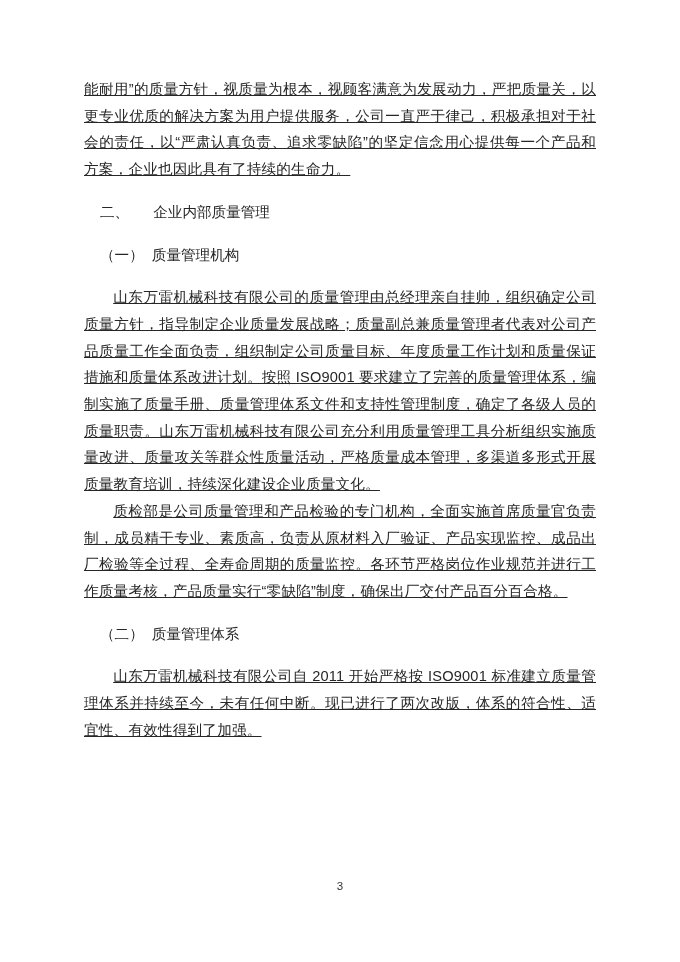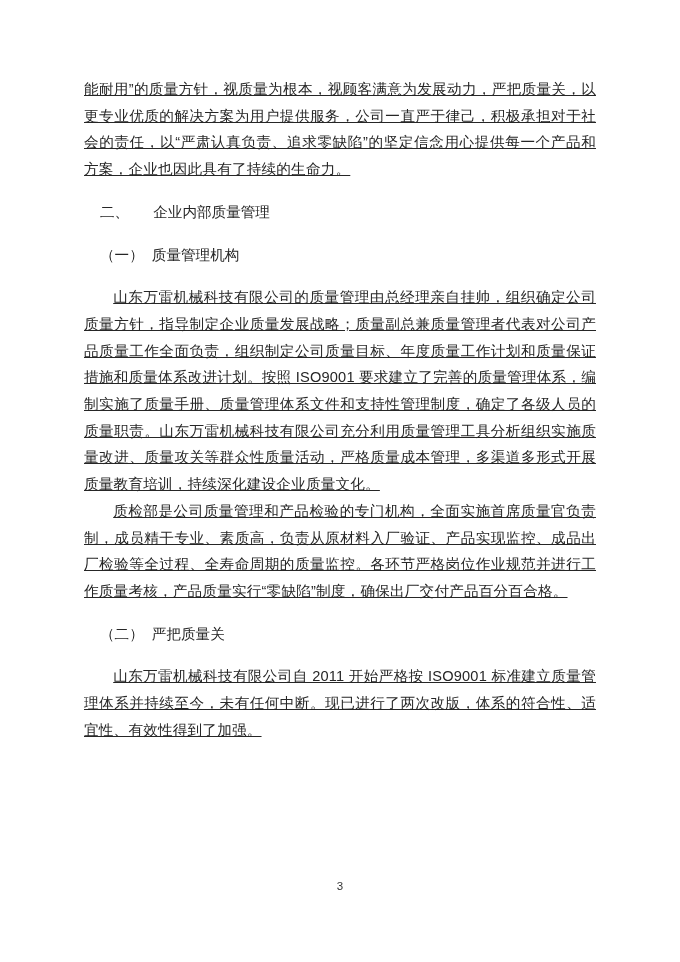--- a/index.html
+++ b/index.html
@@ -72,21 +72,21 @@
 
     <div class="heading">
       <span>（一）</span><span class="h2-title">质量管理机构</span>
     </div>
 
     <p class="para indent">山东万雷机械科技有限公司的质量管理由总经理亲自挂帅，组织确定公司质量方针，指导制定企业质量发展战略；质量副总兼质量管理者代表对公司产品质量工作全面负责，组织制定公司质量目标、年度质量工作计划和质量保证措施和质量体系改进计划。按照 ISO9001 要求建立了完善的质量管理体系，编制实施了质量手册、质量管理体系文件和支持性管理制度，确定了各级人员的质量职责。山东万雷机械科技有限公司充分利用质量管理工具分析组织实施质量改进、质量攻关等群众性质量活动，严格质量成本管理，多渠道多形式开展质量教育培训，持续深化建设企业质量文化。</p>
 
     <p class="para indent">质检部是公司质量管理和产品检验的专门机构，全面实施首席质量官负责制，成员精干专业、素质高，负责从原材料入厂验证、产品实现监控、成品出厂检验等全过程、全寿命周期的质量监控。各环节严格岗位作业规范并进行工作质量考核，产品质量实行“零缺陷”制度，确保出厂交付产品百分百合格。</p>
 
     <div class="heading">
-      <span>（二）</span><span class="h2-title">严把质量关</span>
+      <span>（二）</span><span class="h2-title">质量管理体系</span>
     </div>
 
     <p class="para indent">山东万雷机械科技有限公司自 2011 开始严格按 ISO9001 标准建立质量管理体系并持续至今，未有任何中断。现已进行了两次改版，体系的符合性、适宜性、有效性得到了加强。</p>
 
 
 
   </div>
 
   <div class="footer">
     <span class="page-number">3</span>

